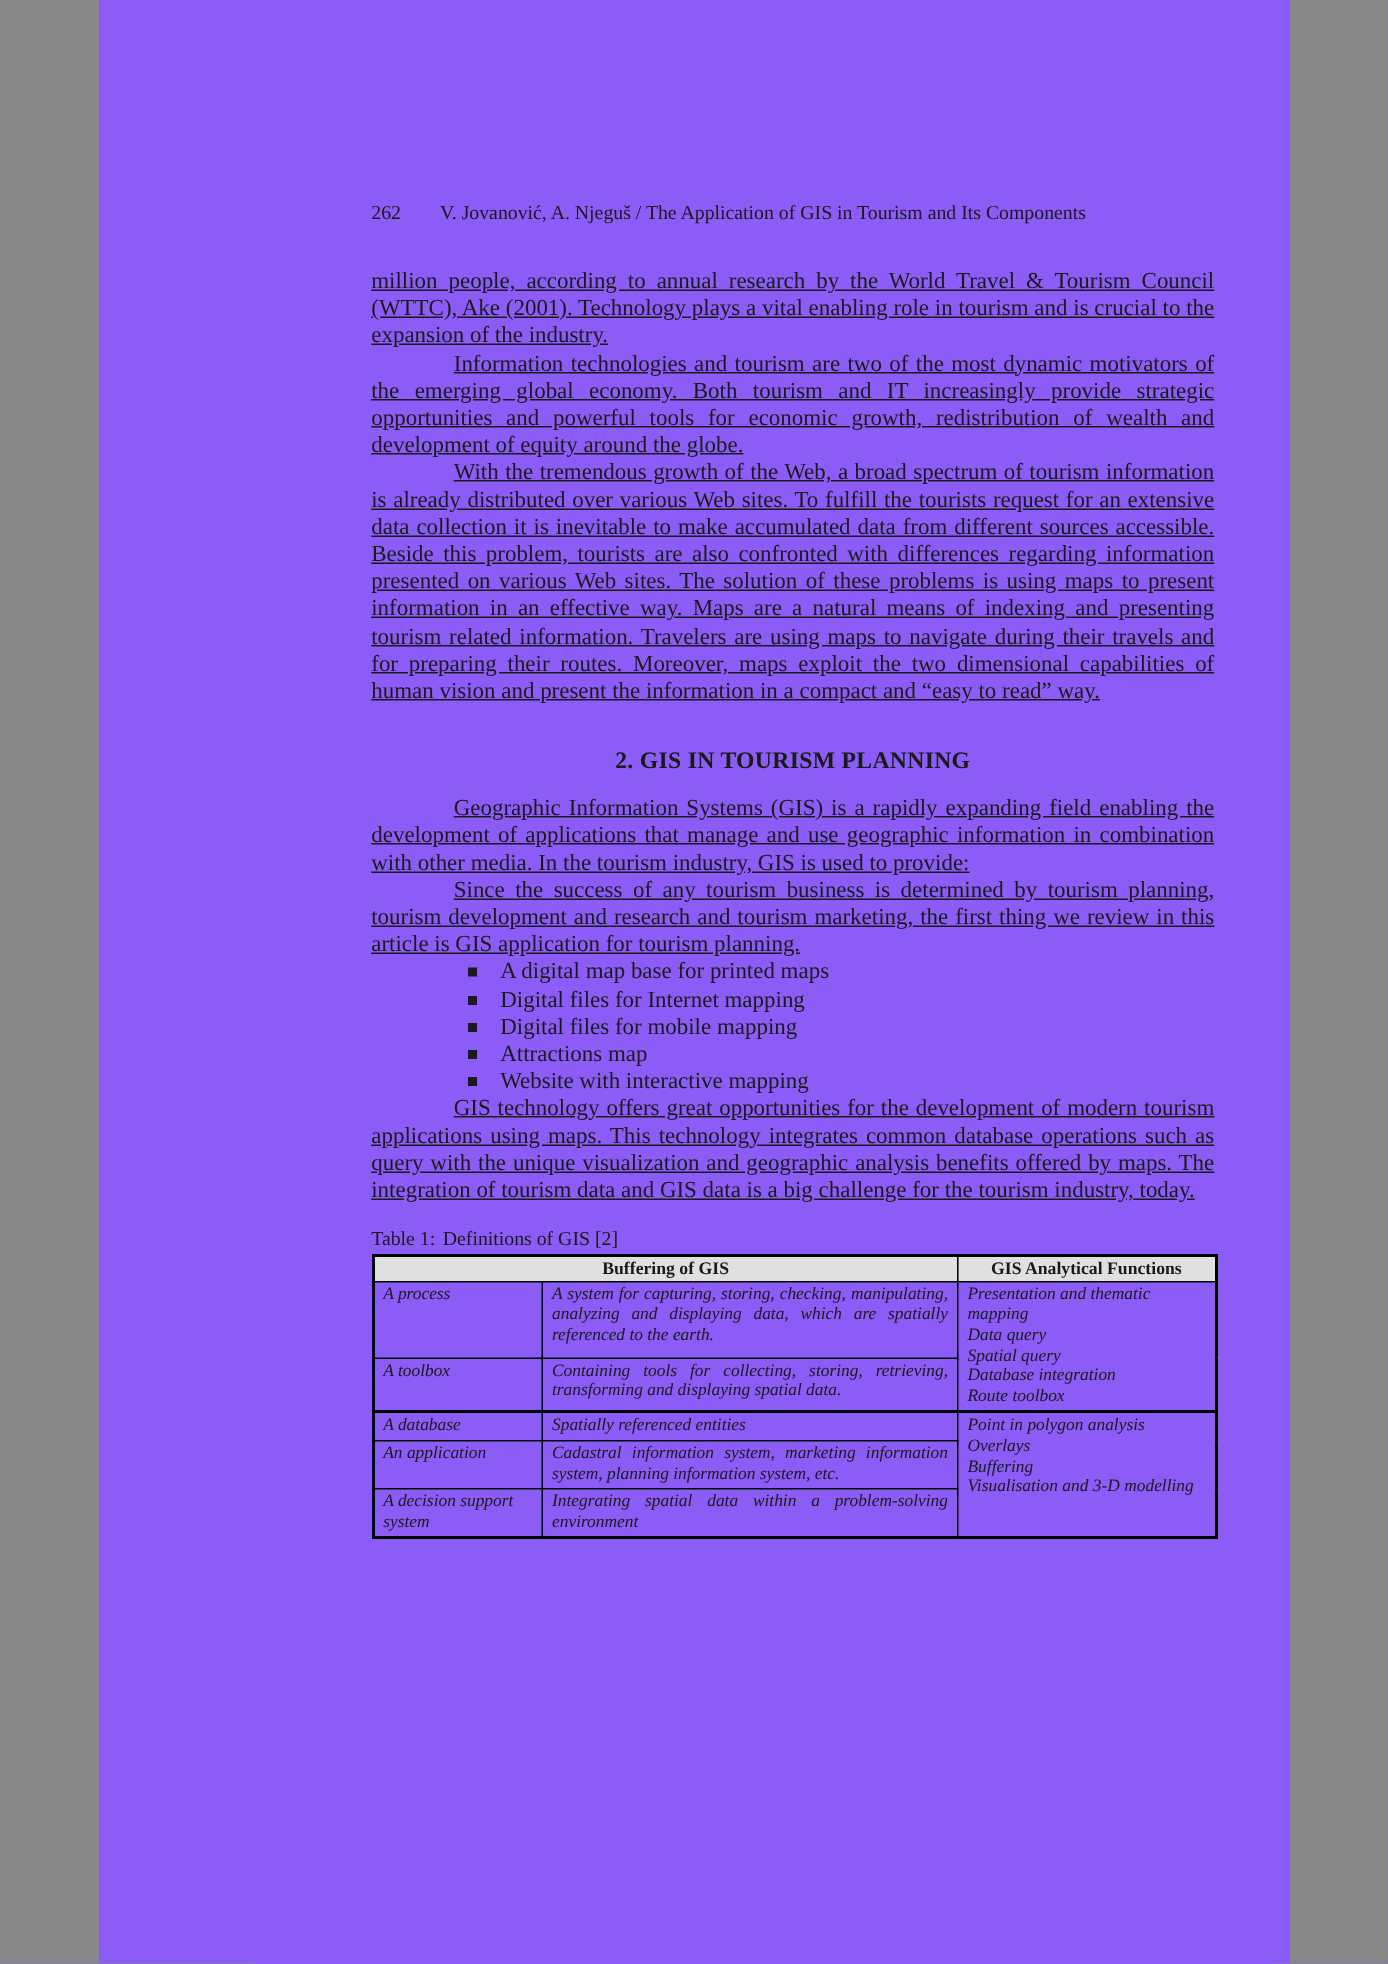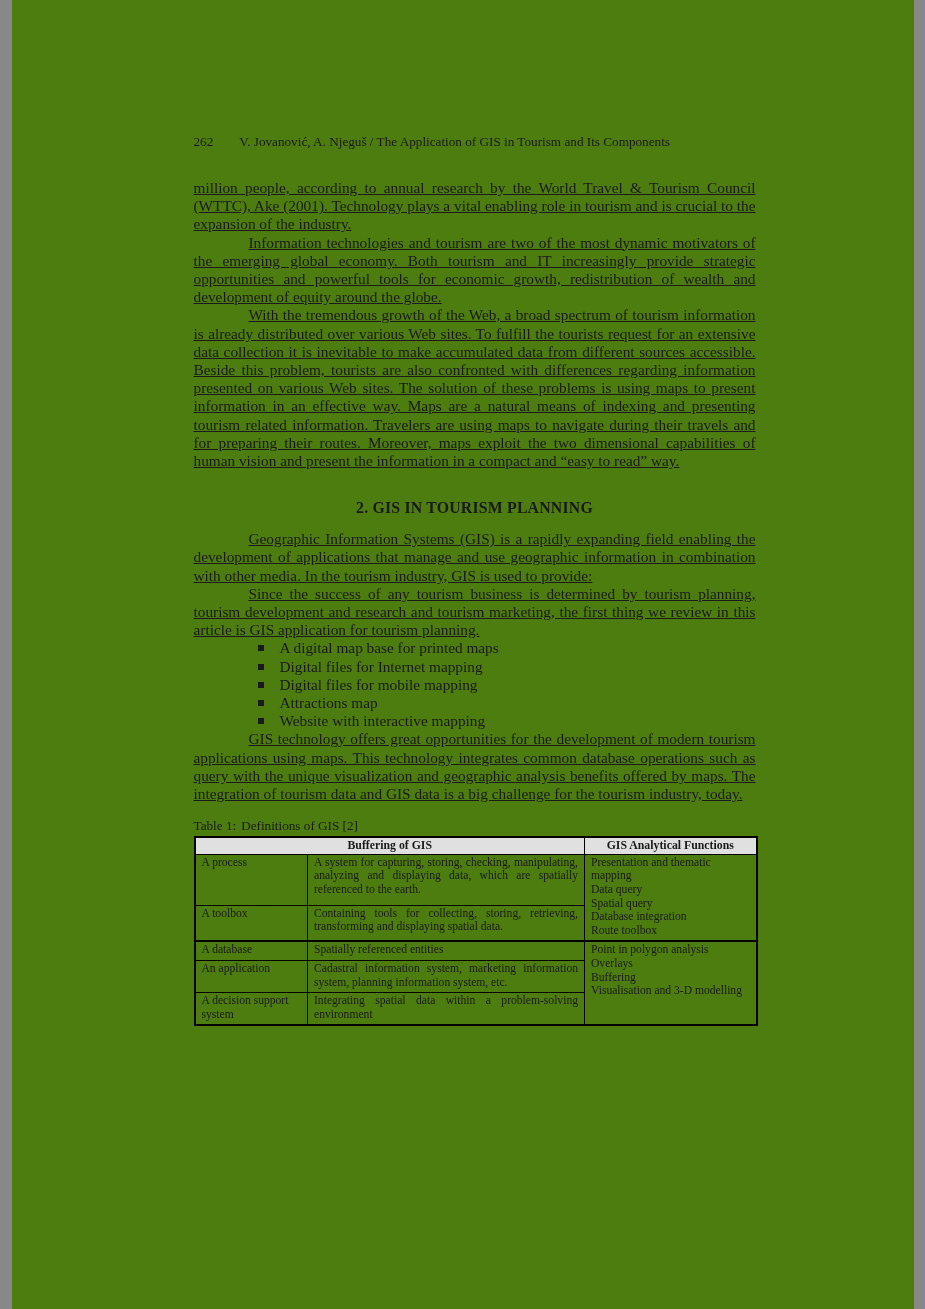--- a/index.html
+++ b/index.html
@@ -1,21 +1,21 @@
 <!DOCTYPE html>
 <html><head>
 <meta charset="utf-8">
 <style>
   html, body { margin: 0; padding: 0; background: #888; }
   .page {
     position: relative;
-    width: 902px;
+    width: 794px;
     height: 1309px;
     margin: 0 auto;
-    background: #4d7c0f;
+    background: #8b5cf6;
     font-family: "Liberation Serif", serif;
     color: #1a1a1a;
     overflow: hidden;
   }
   .content {
     position: absolute;
     left: 182px;
     top: 134px;
     width: 562px;
   }
@@ -77,20 +77,21 @@
     background: #e0e0e0;
     font-weight: bold;
     text-align: center;
     padding: 1px 4px;
     font-size: 11.8px;
   }
   table.gis-table td {
     border: 1px solid #000;
     padding: 1px 6px 3px 6px;
     vertical-align: top;
+    font-style: italic;
   }
   table.gis-table td.defn { text-align: justify; }
   table.gis-table tr.thick-top td { border-top: 2px solid #000; }
   .func-line { display: block; }
 </style>
 </head>
 <body>
 
 <div class="page">
   <div class="content">

